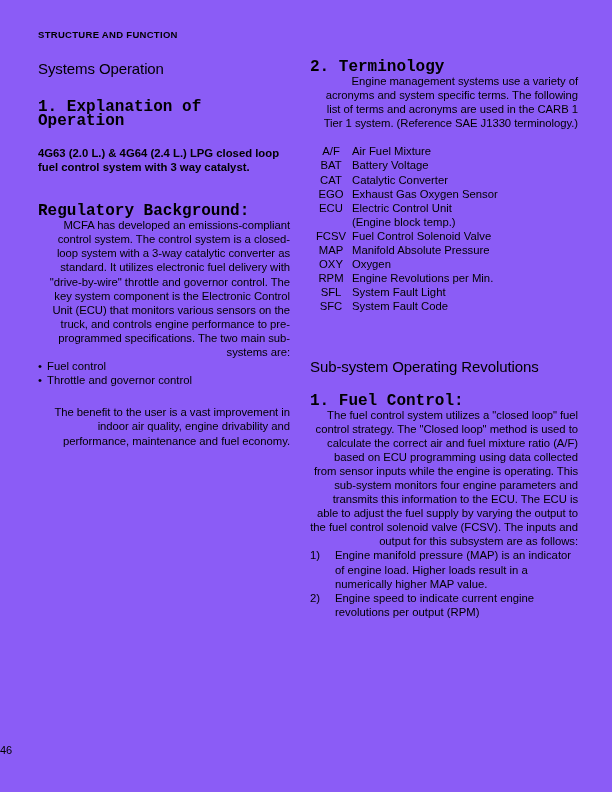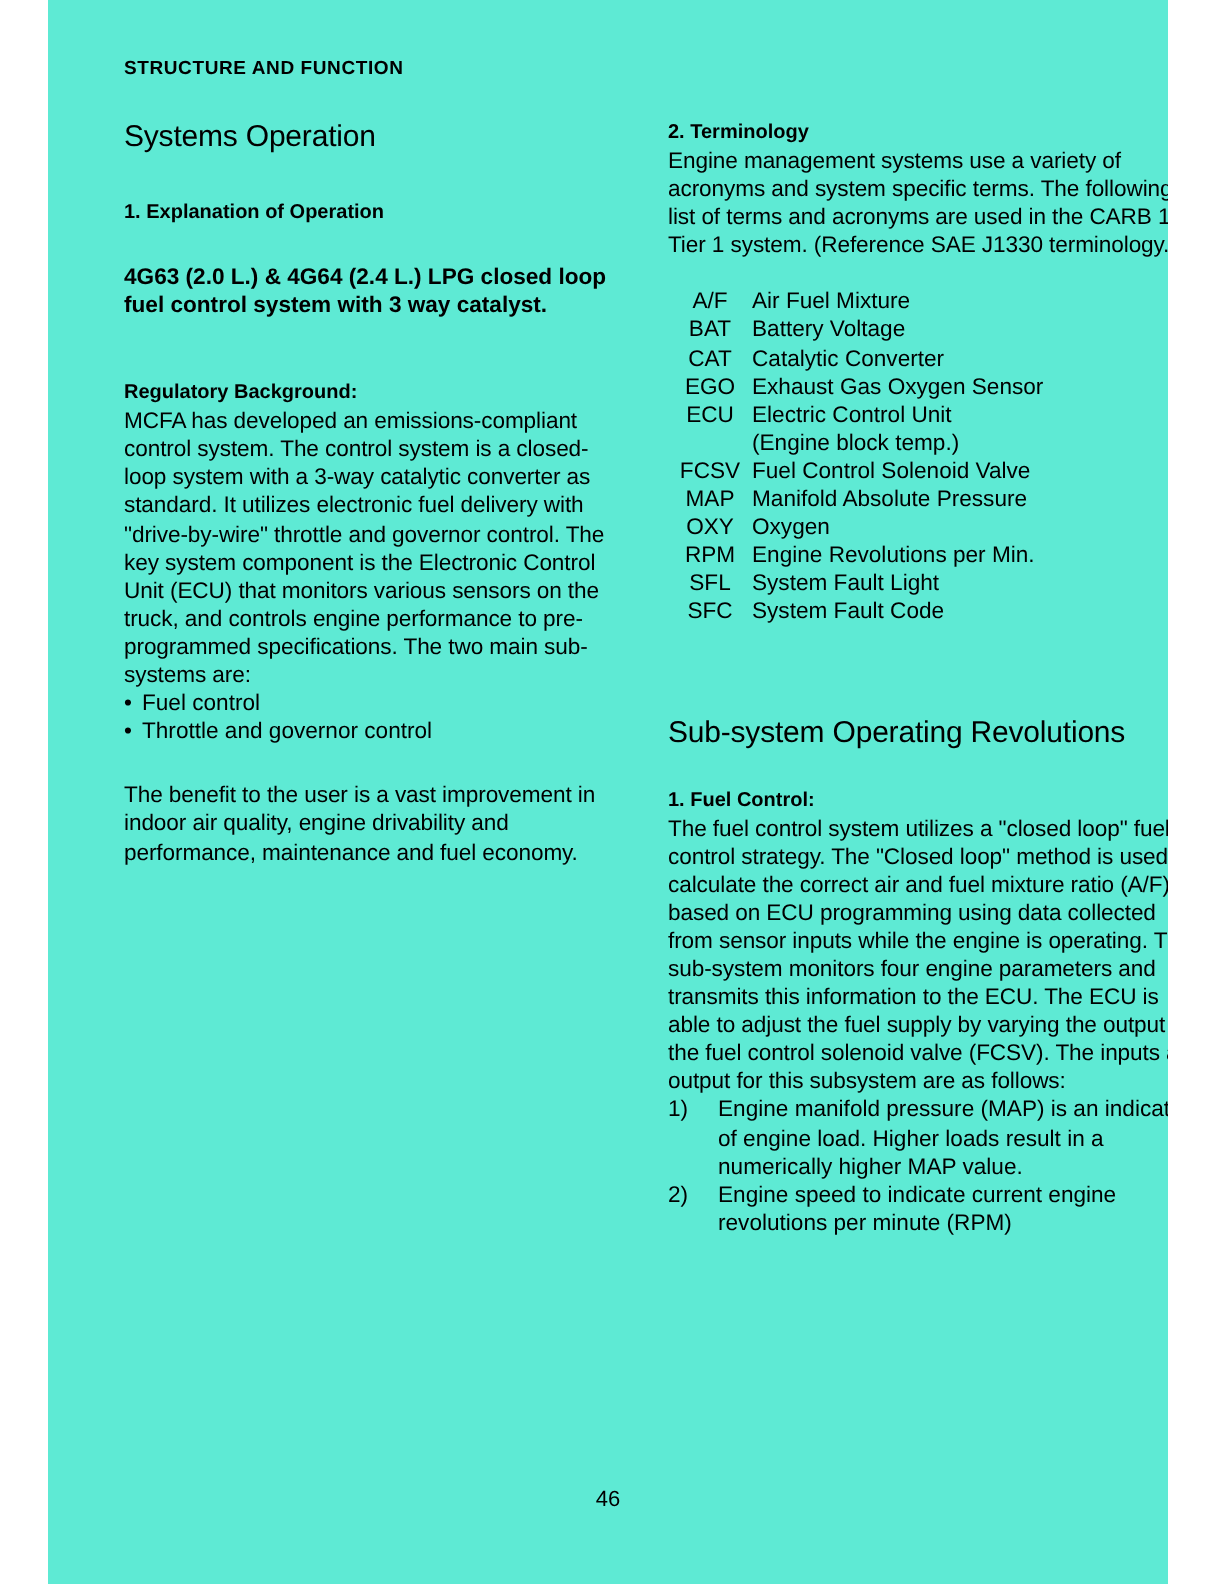--- a/index.html
+++ b/index.html
@@ -6,25 +6,24 @@
     margin: 0;
     padding: 0;
     background: #ffffff;
   }
   body {
     font-family: "Liberation Sans", sans-serif;
     color: #000000;
   }
   #page {
     position: relative;
-    width: 560px;
+    width: 612px;
     height: 792px;
-    background: #5eead4;
+    background: #8b5cf6;
     overflow: hidden;
-    margin-left: 24px;
   }
   .running-head {
     position: absolute;
     left: 38px;
     top: 29px;
     font-size: 9.5px;
     font-weight: bold;
     letter-spacing: 0.3px;
   }
   .col {
@@ -36,30 +35,32 @@
   .col-right { left: 310px; width: 268px; }
 
   h1.section-title {
     font-size: 15px;
     font-weight: normal;
     margin: 0 0 0 0;
     line-height: 18px;
     letter-spacing: -0.1px;
   }
   h2.sub-title {
-    font-size: 10px;
+    font-size: 16px;
     font-weight: bold;
     margin: 0;
     line-height: 14px;
+    font-family: Liberation Mono, monospace;
   }
   p.body, div.body {
     font-size: 11.3px;
     line-height: 14.1px;
     margin: 0;
     letter-spacing: -0.05px;
+    text-align: right;
   }
   p.lead-bold {
     font-size: 11.3px;
     font-weight: bold;
     line-height: 14.1px;
     margin: 0;
   }
   .sp-22 { height: 22px; }
   .sp-18 { height: 18px; }
   .sp-14 { height: 14px; }
@@ -118,21 +119,20 @@
   ol.numlist li .num {
     position: absolute;
     left: 0;
     top: 0;
   }
   .page-number {
     position: absolute;
     left: 0;
     right: 0;
     top: 744px;
-    text-align: center;
     font-size: 11px;
   }
 </style>
 </head>
 <body>
 
 <div id="page">
 
   <div class="running-head">STRUCTURE AND FUNCTION</div>
 
@@ -231,20 +231,20 @@
     <h1 class="section-title">Sub-system Operating Revolutions</h1>
 
     <div class="sp-18"></div>
 
     <h2 class="sub-title">1. Fuel Control:</h2>
 
     <p class="body">The fuel control system utilizes a "closed loop" fuel control strategy. The "Closed loop" method is used to calculate the correct air and fuel mixture ratio (A/F) based on ECU programming using data collected from sensor inputs while the engine is operating. This sub-system monitors four engine parameters and transmits this information to the ECU. The ECU is able to adjust the fuel supply by varying the output to the fuel control solenoid valve (FCSV). The inputs and output for this subsystem are as follows:</p>
 
     <ol class="numlist">
       <li><span class="num">1)</span><span>Engine manifold pressure (MAP) is an indicator of engine load. Higher loads result in a numerically higher MAP value.</span></li>
-      <li><span class="num">2)</span><span>Engine speed to indicate current engine revolutions per minute (RPM)</span></li>
+      <li><span class="num">2)</span><span>Engine speed to indicate current engine revolutions per output (RPM)</span></li>
     </ol>
 
   </div>
 
   <div class="page-number">46</div>
 
 </div>
 
 </body></html>

